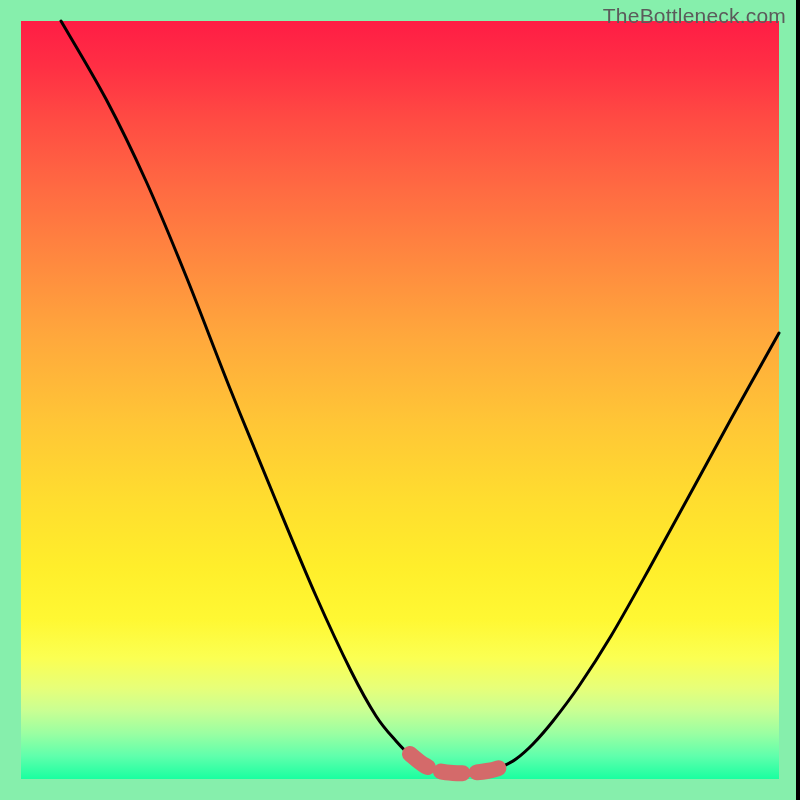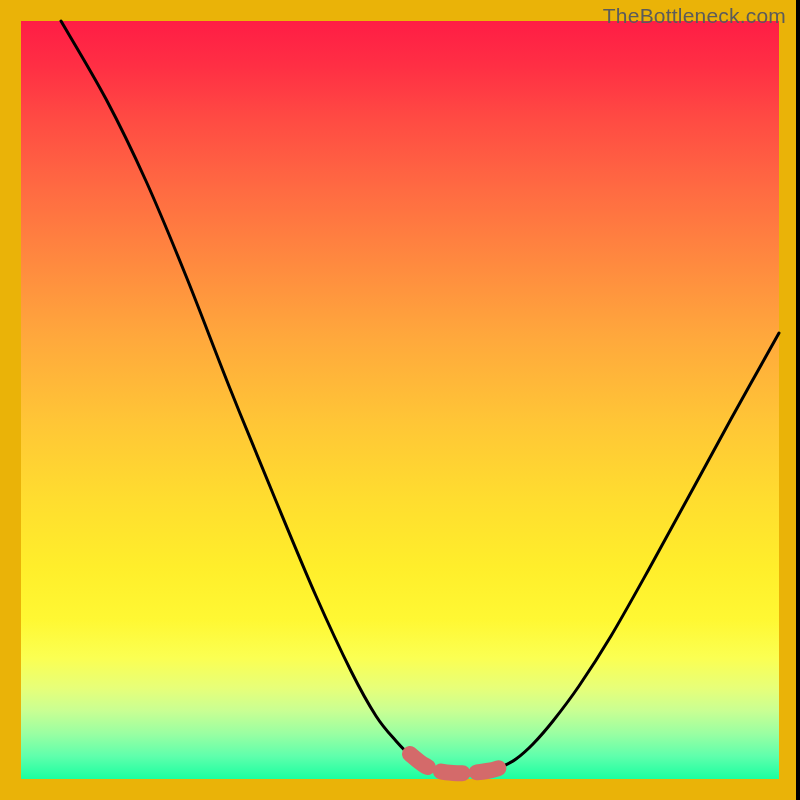--- a/index.html
+++ b/index.html
@@ -8,21 +8,21 @@
     width: 800px;
     height: 800px;
     background: #000;
     overflow: hidden;
     font-family: Arial, Helvetica, sans-serif;
   }
   .frame {
     position: relative;
     width: 796px;
     height: 800px;
-    background: #eab308;
+    background: #86efac;
   }
   .plot {
     position: absolute;
     left: 21px;
     top: 21px;
     width: 758px;
     height: 758px;
     background: linear-gradient(
       to bottom,
       #ff1d45 0%,

